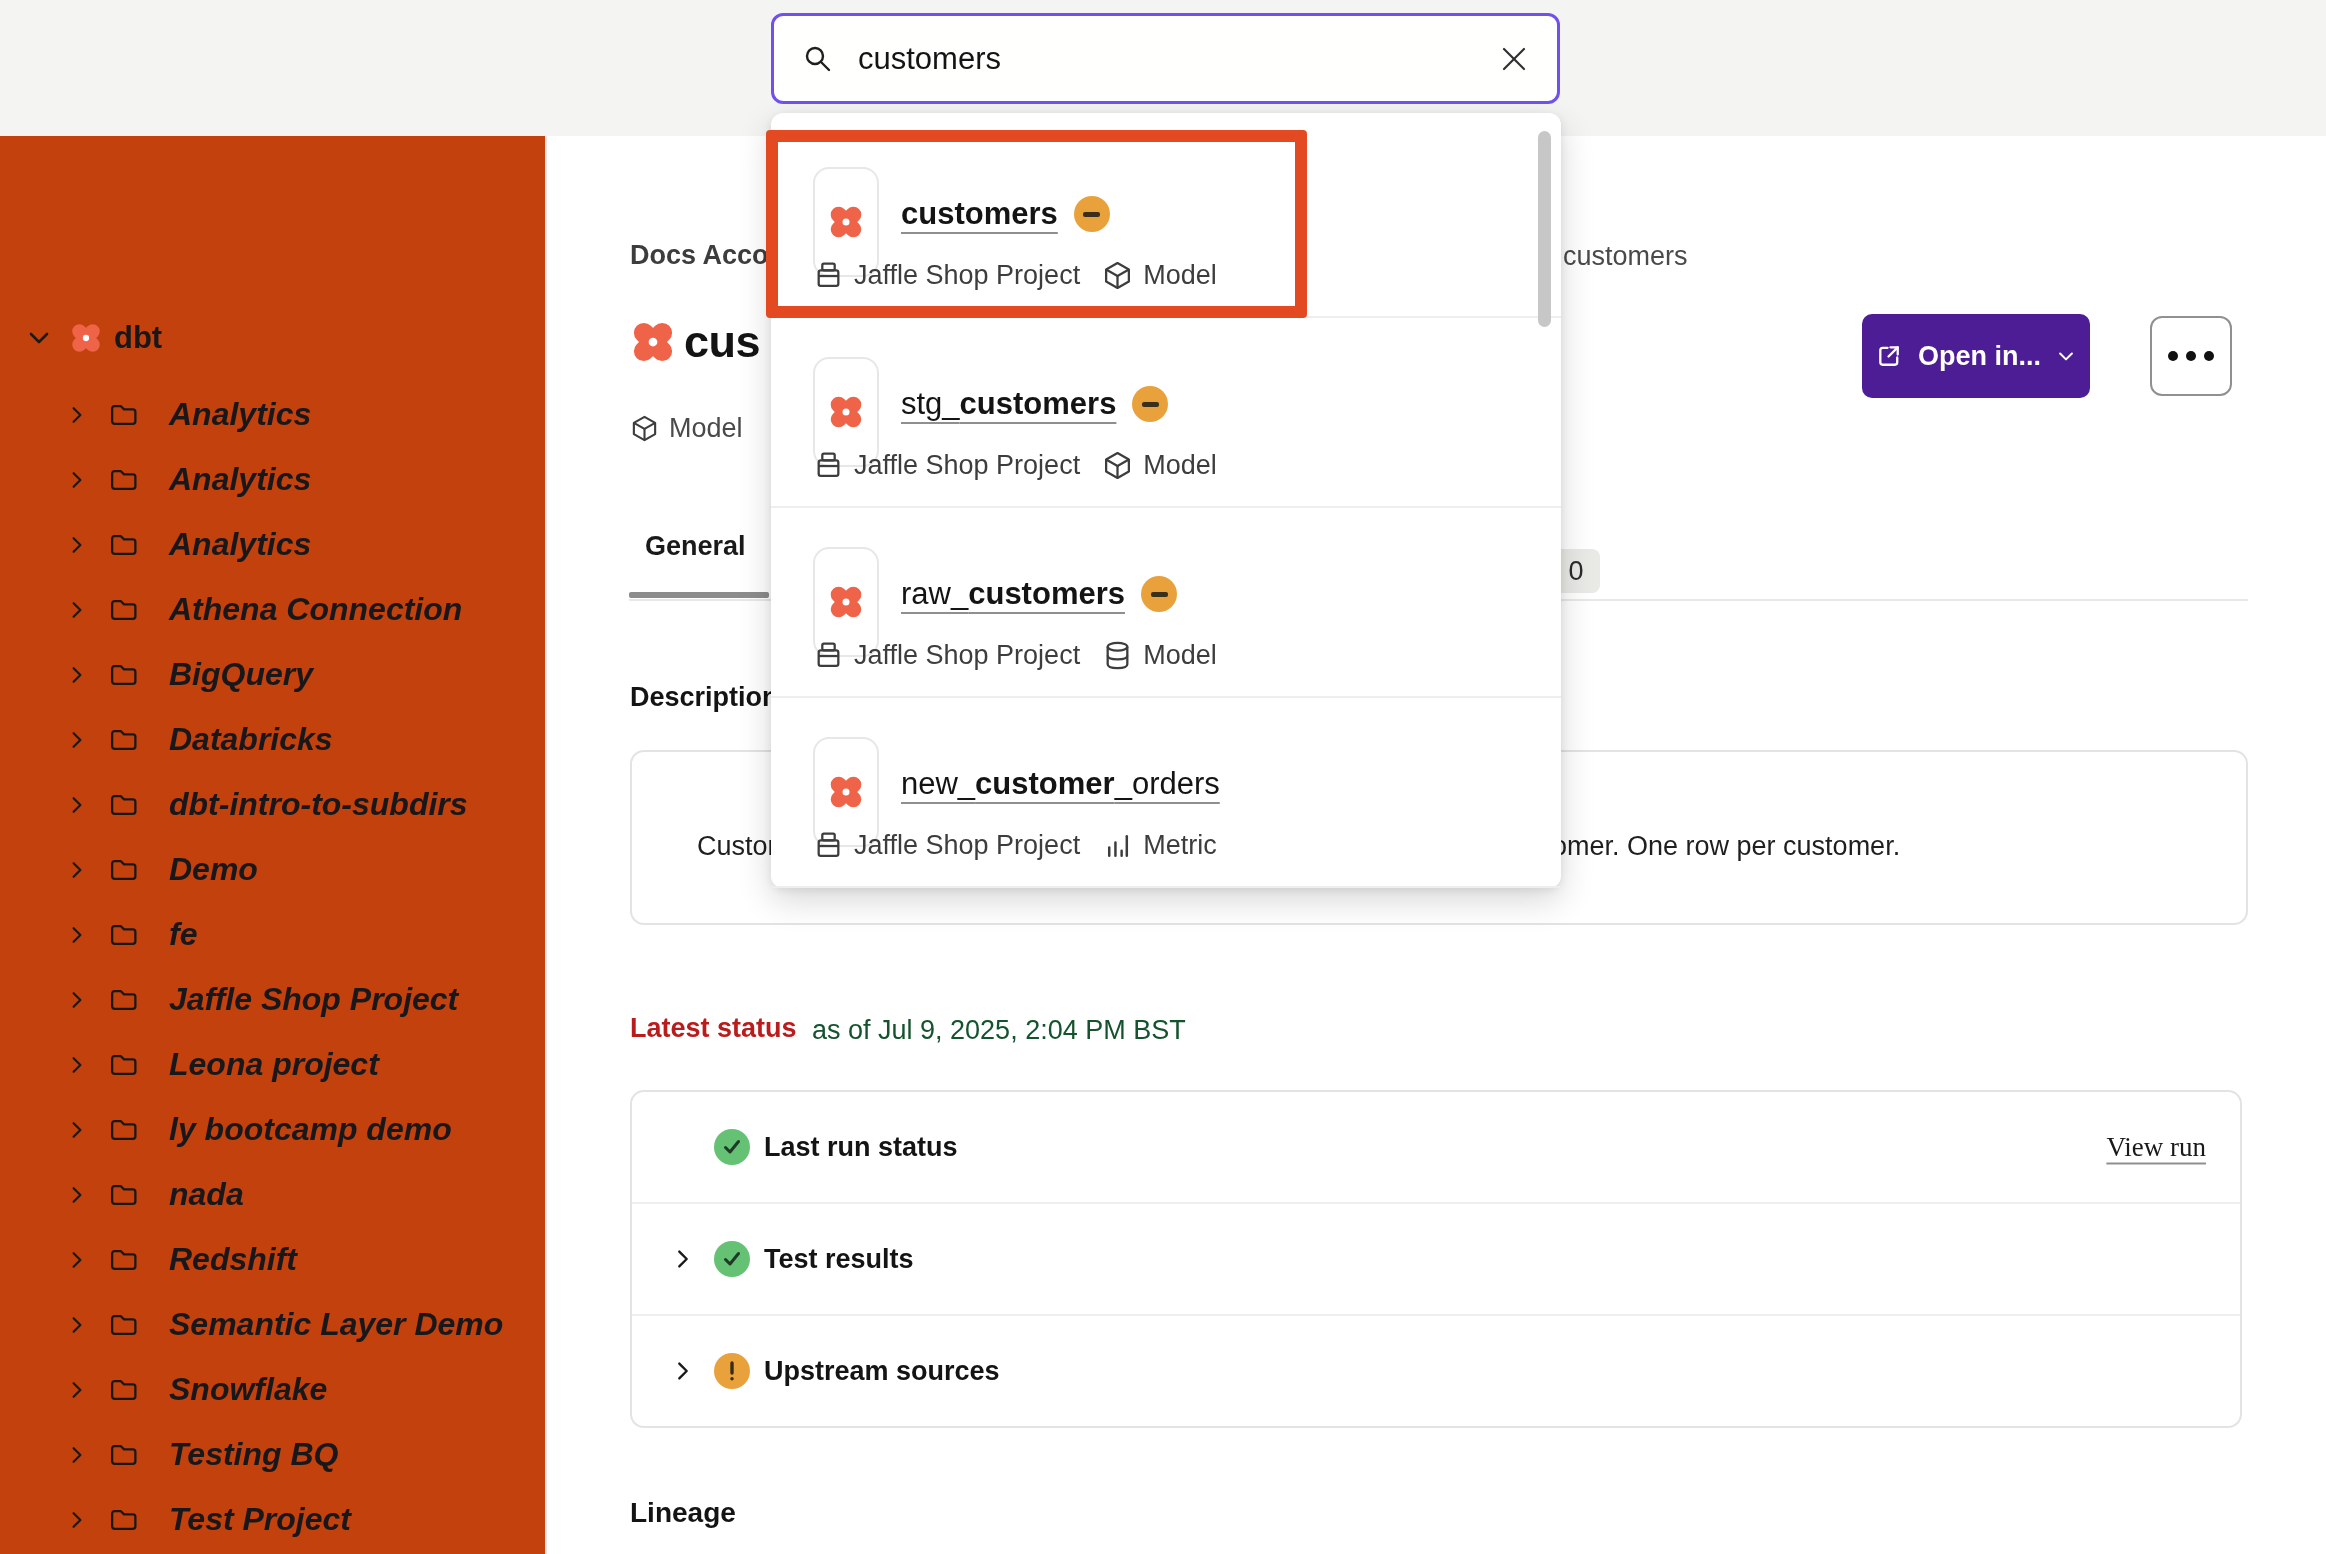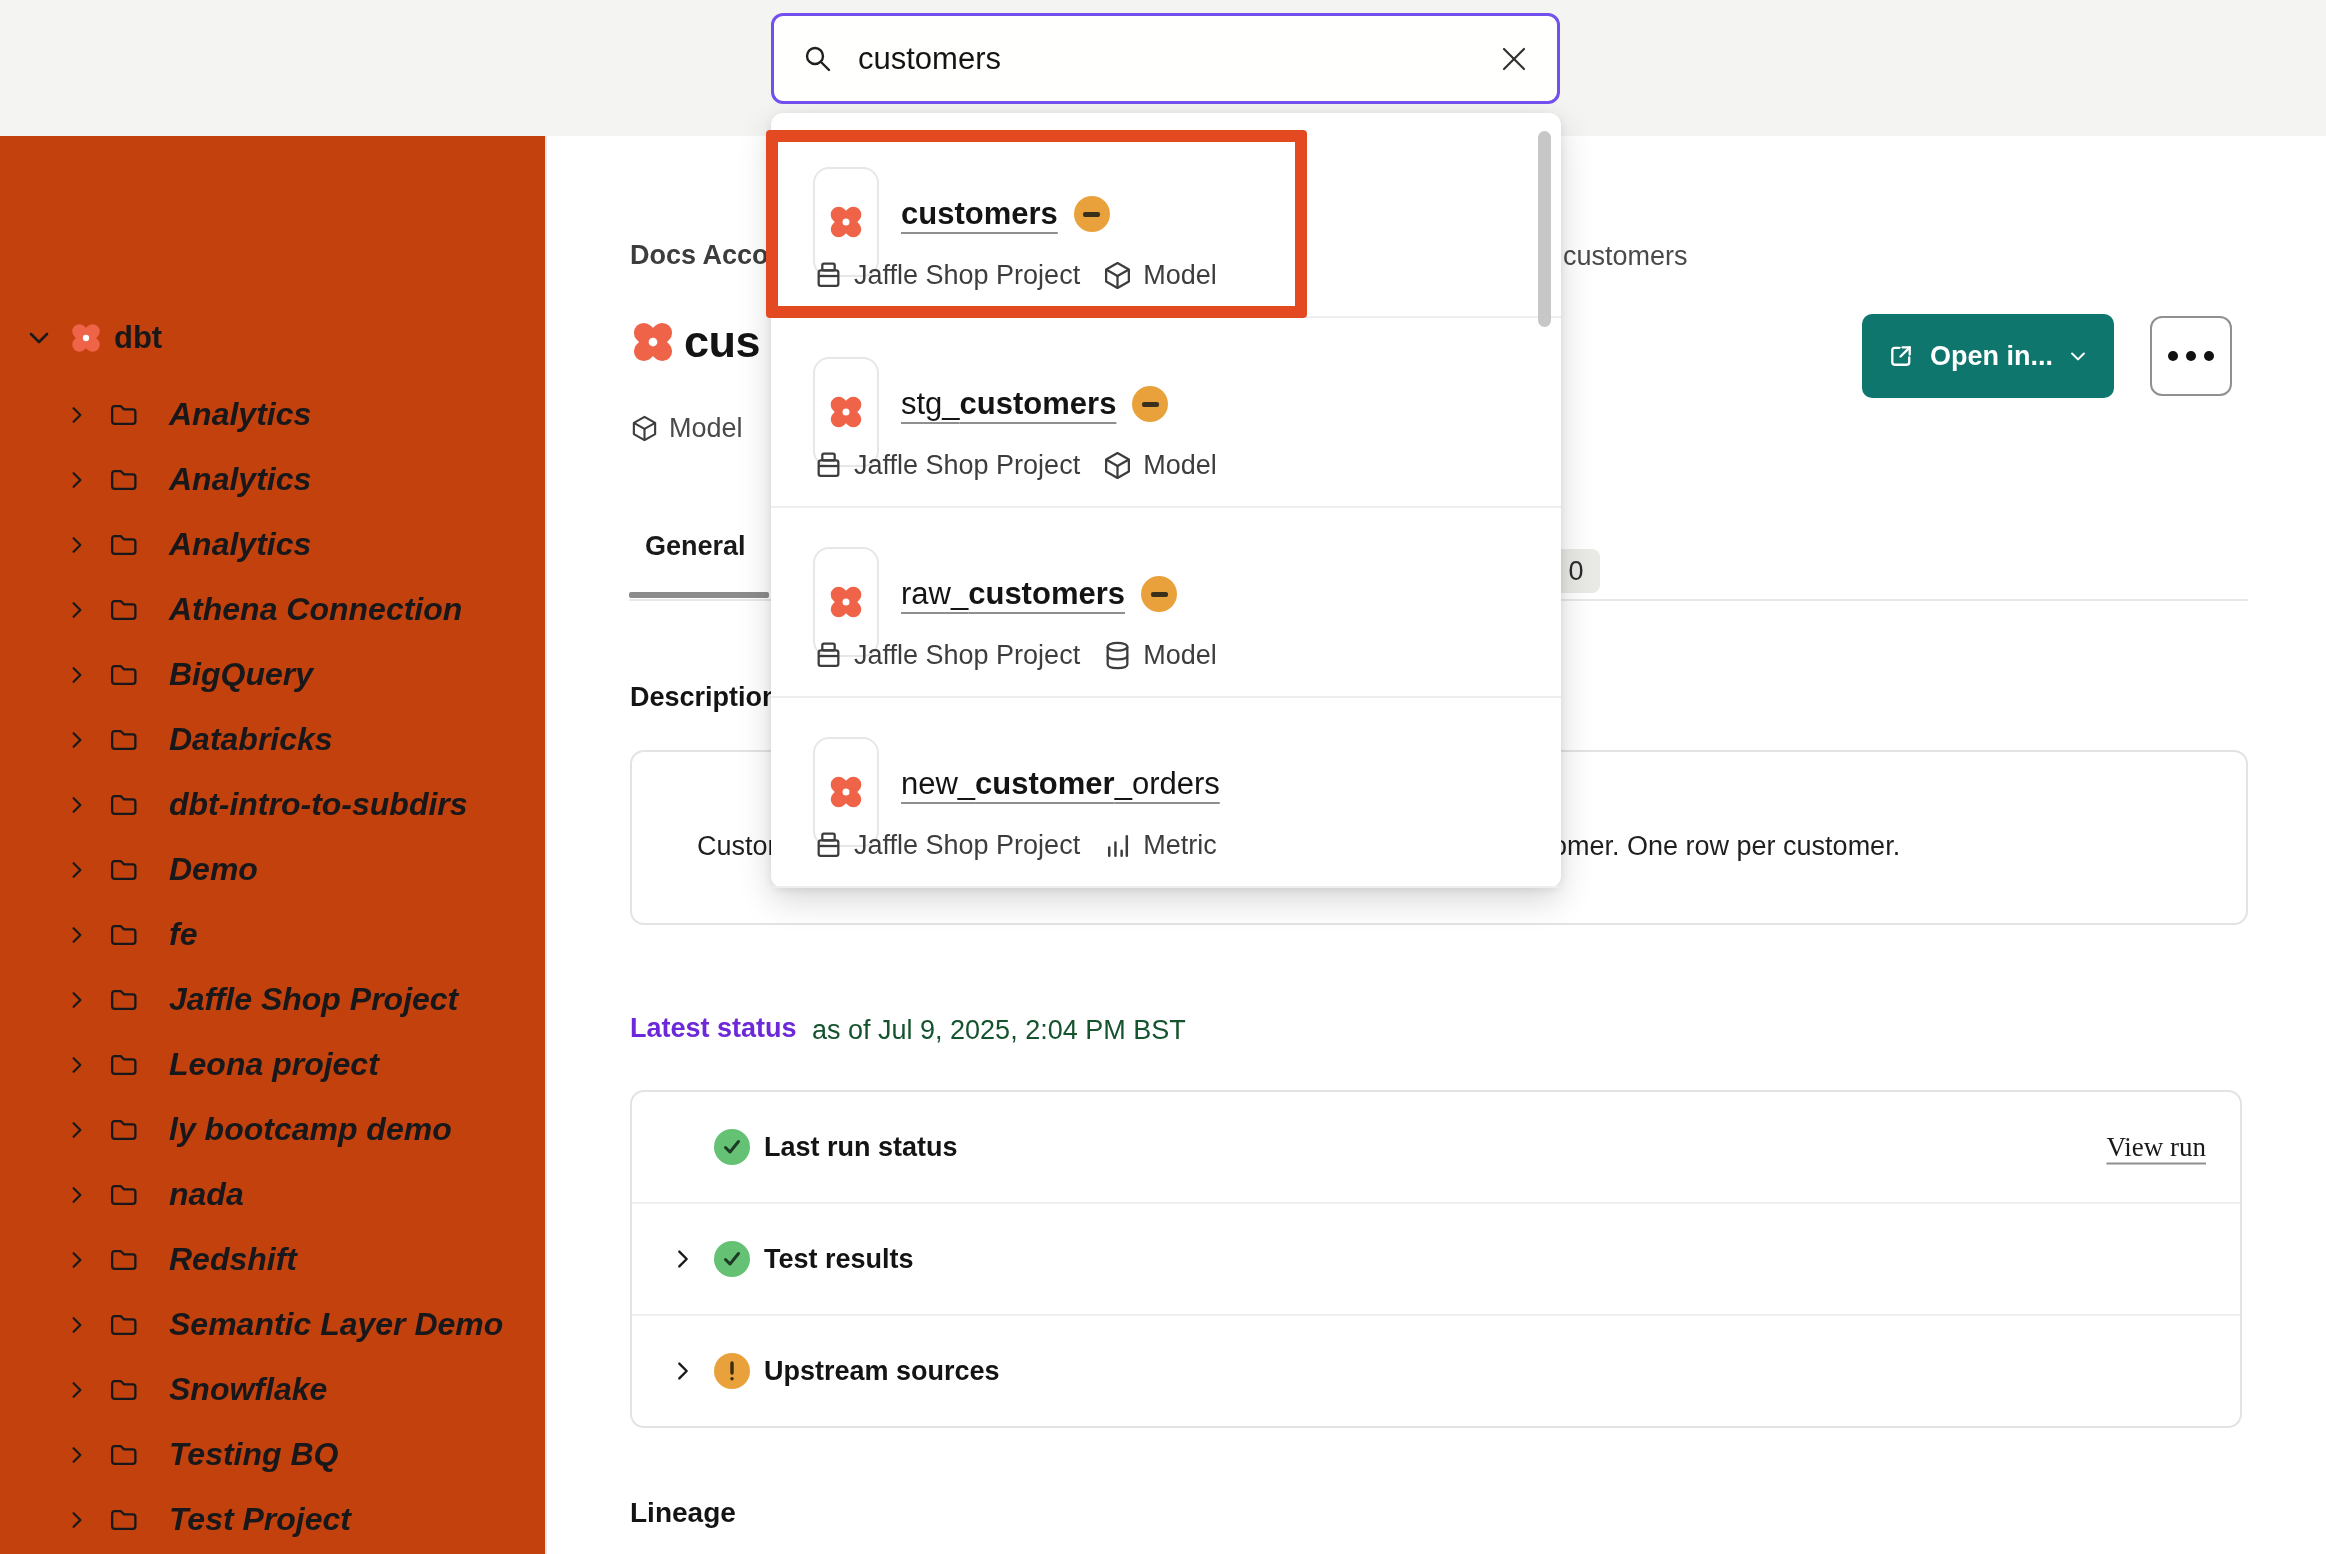--- a/index.html
+++ b/index.html
@@ -24,37 +24,37 @@
 
   
   .crumb-left { position:absolute; left:630px; top:240px; font-size:27px; font-weight:600; color:#3d3d3d; z-index:3; }
   .crumb-right { position:absolute; left:1563px; top:241px; font-size:27px; font-weight:400; color:#4a4a4a; z-index:3; }
   .title-row { position:absolute; left:628px; top:316px; display:flex; align-items:center; z-index:3; }
   .title-row .dbt-logo { width:50px; height:50px; }
   .page-title { margin-left:6px; font-size:45px; font-weight:700; color:#141414; letter-spacing:-0.5px; }
   .subtitle-row { position:absolute; left:630px; top:413px; display:flex; align-items:center; gap:10px; z-index:3; color:#4a4a4a; font-size:27px; }
   .subtitle-row .icn { width:29px; height:29px; }
   .subtitle-paren { margin-left:18px; }
-  .openin-btn { position:absolute; left:1862px; top:314px; width:252px; height:84px; background:#0f766e; border-radius:10px; display:flex; align-items:center; justify-content:center; gap:14px; cursor:pointer; z-index:3; }
+  .openin-btn { position:absolute; left:1862px; top:314px; width:228px; height:84px; background:#4c1d95; border-radius:10px; display:flex; align-items:center; justify-content:center; gap:14px; cursor:pointer; z-index:3; }
   .openin-label { color:#fff; font-size:27px; font-weight:700; }
   .openin-btn .icn { width:29px; height:29px; }
   .more-btn { position:absolute; left:2150px; top:316px; width:82px; height:80px; background:#fff; border:2px solid #909090; border-radius:12px; display:flex; align-items:center; justify-content:center; gap:8px; cursor:pointer; z-index:3; }
   .more-btn .dot { width:10px; height:10px; border-radius:50%; background:#111; }
 
   .tab-general { position:absolute; left:645px; top:531px; font-size:27px; font-weight:600; color:#1a1a1a; z-index:3; cursor:pointer; }
   .tab-underline { position:absolute; left:629px; top:592px; width:140px; height:6px; background:#8c8c8c; border-radius:2px; z-index:3; }
   .tab-line { position:absolute; left:629px; top:599px; width:1619px; height:2px; background:#e8e8e6; z-index:3; }
   .tab-badge { position:absolute; left:1552px; top:549px; width:48px; height:44px; background:#e9e9e6; border-radius:8px; display:flex; align-items:center; justify-content:center; font-size:27px; color:#2a2a2a; z-index:3; }
 
   .desc-heading { position:absolute; left:630px; top:682px; font-size:27px; font-weight:700; color:#141414; z-index:3; }
   .desc-card { position:absolute; left:630px; top:750px; width:1618px; height:175px; border:2px solid #e3e3e1; border-radius:14px; background:#fff; z-index:3; }
   .desc-frag-left { position:absolute; left:697px; top:831px; font-size:27px; color:#1f1f1f; z-index:3; white-space:nowrap; }
   .desc-frag-right { position:absolute; left:1552px; top:831px; font-size:27px; color:#1f1f1f; z-index:3; white-space:nowrap; }
 
-  .latest-heading { position:absolute; left:630px; top:1013px; font-size:27px; font-weight:700; color:#6d28d9; z-index:3; }
+  .latest-heading { position:absolute; left:630px; top:1013px; font-size:27px; font-weight:700; color:#b91c1c; z-index:3; }
   .latest-asof { position:absolute; left:812px; top:1015px; font-size:27px; font-weight:400; color:#14532d; z-index:3; }
 
   .status-card { position:absolute; left:630px; top:1090px; width:1612px; height:338px; border:2px solid #e3e3e1; border-radius:14px; background:#fff; z-index:3; display:flex; flex-direction:column; }
   .srow { position:relative; flex:1; display:flex; align-items:center; border-bottom:2px solid #efefed; }
   .srow:last-child { border-bottom:none; }
   .srow .chev { width:24px; height:24px; margin-left:39px; flex:0 0 auto; }
   .srow .nochev-pad { width:63px; flex:0 0 auto; }
   .scircle { width:36px; height:36px; border-radius:50%; margin-left:19px; display:flex; align-items:center; justify-content:center; flex:0 0 auto; }
   .scircle.green { background:#65c174; }
   .scircle.amber { background:#e9a23b; }

